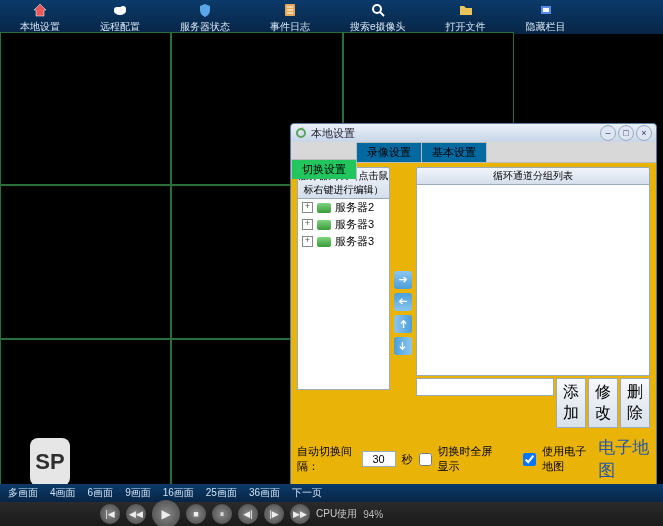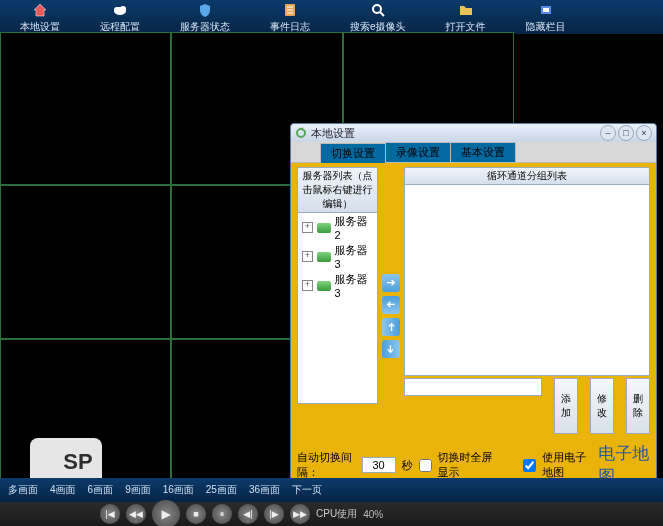--- a/index.html
+++ b/index.html
@@ -2,56 +2,56 @@
 <html><head>
 <meta charset="utf-8">
 <style>
   html, body { margin: 0; padding: 0; width: 663px; height: 526px; background: #000; font-family: "Microsoft YaHei", Arial, sans-serif; font-size: 11px; color: #fff; overflow: hidden; position: relative; }
   .toolbar { height: 32px; background: linear-gradient(#0b3a6a, #072546); display: flex; align-items: flex-start; padding: 2px 20px 0 20px; gap: 40px; }
   .toolbar-item { display: flex; flex-direction: column; align-items: center; gap: 2px; cursor: pointer; }
   .toolbar-icon { width: 16px; height: 16px; display: flex; align-items: center; justify-content: center; }
   .toolbar-label { font-size: 10px; color: #d8e6f4; }
   .video-grid { position: absolute; top: 32px; left: 0; width: 514px; height: 460px; display: grid; grid-template-columns: repeat(3, 1fr); grid-template-rows: repeat(3, 1fr); }
   .video-cell { border: 1px solid #2a6e3c; background: #000; }
-  .status-bar { position: absolute; bottom: 24px; left: 0; right: 0; height: 24px; background: linear-gradient(#0b3a6a, #072546); display: flex; align-items: center; gap: 4px; padding: 0 4px; font-size: 10px; color: #cfe0f2; }
+  .status-bar { position: absolute; bottom: 24px; left: 0; right: 0; height: 18px; background: linear-gradient(#0b3a6a, #072546); display: flex; align-items: center; gap: 4px; padding: 0 4px; font-size: 10px; color: #cfe0f2; }
   .status-item { padding: 0 4px; }
   .playback-bar { position: absolute; bottom: 0; left: 0; right: 0; height: 24px; background: linear-gradient(#2b2b2b, #1a1a1a); display: flex; align-items: center; gap: 6px; padding: 0 100px; color: #bbb; font-size: 10px; }
   .pb-btn { width: 20px; height: 20px; border-radius: 50%; background: radial-gradient(#888, #444); display: flex; align-items: center; justify-content: center; color: #eee; font-size: 9px; cursor: pointer; }
   .pb-btn.big { width: 28px; height: 28px; font-size: 12px; }
   .pb-info { color: #ccc; }
 
   
   .watermark { position: absolute; left: 30px; bottom: 40px; display: flex; align-items: center; gap: 10px; pointer-events: none; opacity: 0.9; }
-  .wm-logo { width: 48px; height: 48px; background: #fff; border-radius: 8px; display: flex; align-items: center; justify-content: center; font-weight: bold; color: #333; font-size: 22px; padding-left: 24px; }
+  .wm-logo { width: 40px; height: 48px; background: #fff; border-radius: 8px; display: flex; align-items: center; justify-content: center; font-weight: bold; color: #333; font-size: 22px; }
   .wm-text-cn { font-size: 26px; font-weight: bold; color: #fff; }
   .wm-text-en { font-size: 12px; color: #fff; }
 
   
   .dialog { position: absolute; left: 290px; top: 123px; width: 365px; background: #e6e6e6; border: 1px solid #5a7aa0; border-radius: 4px; box-shadow: 2px 2px 6px rgba(0,0,0,0.5); color: #000; }
   .dlg-title { height: 18px; background: linear-gradient(#eaf0f8, #c8d6e8); border-radius: 4px 4px 0 0; display: flex; align-items: center; padding: 0 4px; font-size: 11px; color: #223; }
   .dlg-title-icons { margin-left: auto; display: flex; gap: 2px; }
   .dlg-title-btn { width: 14px; height: 14px; border-radius: 50%; background: #dde6f2; border: 1px solid #9ab; font-size: 9px; display: flex; align-items: center; justify-content: center; color: #335; cursor: pointer; }
   .dlg-tabs { display: flex; background: #d8d8d8; border-bottom: 1px solid #bbb; }
   .dlg-tab { padding: 2px 10px; font-size: 11px; border: 1px solid #bbb; border-bottom: none; background: #0369a1; margin-right: -1px; cursor: pointer; }
-  .dlg-tab.active { background: #0369a1; position: relative; top: 1px; margin-left: 29px; }
+  .dlg-tab.active { background: #22c55e; position: relative; top: 17px; }
   .dlg-body { padding: 4px 6px 6px 6px; background: #eab308; }
   .dlg-cols { display: flex; gap: 4px; }
   .dlg-col { display: flex; flex-direction: column; }
   .dlg-col-head { background: linear-gradient(#f0f4fa, #d5dfec); border: 1px solid #9ab; text-align: center; font-size: 10px; padding: 1px 0; border-radius: 2px 2px 0 0; }
   .dlg-list { background: #fff; border: 1px solid #9ab; border-top: none; height: 190px; overflow: auto; font-size: 11px; }
   .tree-item { display: flex; align-items: center; gap: 4px; padding: 1px 4px; }
   .tree-exp { width: 9px; height: 9px; border: 1px solid #888; font-size: 9px; line-height: 7px; text-align: center; color: #555; cursor: pointer; }
   .tree-icon { width: 14px; height: 10px; background: linear-gradient(#7fd47f, #3a9a3a); border-radius: 2px; }
   .mid-btns { display: flex; flex-direction: column; gap: 4px; justify-content: center; padding: 30px 0 0 0; }
   .mid-btn { width: 18px; height: 18px; border-radius: 3px; background: linear-gradient(#8cc6ee, #4a9fda); display: flex; align-items: center; justify-content: center; color: #fff; font-size: 11px; cursor: pointer; }
   .dlg-btnrow { display: flex; gap: 2px; margin-top: 2px; }
   .dlg-btn { flex: 1; background: linear-gradient(#f6f8fb, #d8e0ea); border: 1px solid #9ab; font-size: 10px; text-align: center; padding: 1px 0; cursor: pointer; }
   .dlg-btn.disabled { color: #999; cursor: default; }
   .dlg-right-btnrow { display: flex; gap: 2px; margin-top: 2px; justify-content: flex-end; }
-  .dlg-smbtn { background: linear-gradient(#f6f8fb, #d8e0ea); border: 1px solid #9ab; font-size: 10px; padding: 13px 6px; cursor: pointer; margin-left: 10px; }
+  .dlg-smbtn { background: linear-gradient(#f6f8fb, #d8e0ea); border: 1px solid #9ab; font-size: 16px; padding: 3px 6px; cursor: pointer; }
   .dlg-row2 { display: flex; align-items: center; gap: 6px; font-size: 11px; margin-top: 8px; }
   .dlg-row2 input[type=text] { width: 28px; border: 1px solid #9ab; font-size: 11px; text-align: center; }
   .dlg-row2 input[type=checkbox] { margin: 0; }
   .dlg-link { color: #2356a8; cursor: pointer; margin-left: auto; font-size: 17px; }
   .dlg-actions { display: flex; justify-content: flex-start; gap: 30px; margin-top: 12px; margin-bottom: 4px; }
   .dlg-action { width: 60px; background: linear-gradient(#f6f8fb, #d8e0ea); border: 1px solid #9ab; font-size: 11px; text-align: center; padding: 2px 0; cursor: pointer; }
 
   svg { display: block; }
 </style>
 </head>
@@ -235,14 +235,14 @@
 <div class="playback-bar">
   <div class="pb-btn">|◀</div>
   <div class="pb-btn">◀◀</div>
   <div class="pb-btn big">▶</div>
   <div class="pb-btn">■</div>
   <div class="pb-btn">⏸</div>
   <div class="pb-btn">◀|</div>
   <div class="pb-btn">|▶</div>
   <div class="pb-btn">▶▶</div>
   <span class="pb-info">CPU使用</span>
-  <span>40%</span>
+  <span>94%</span>
 </div>
 
 </body></html>

